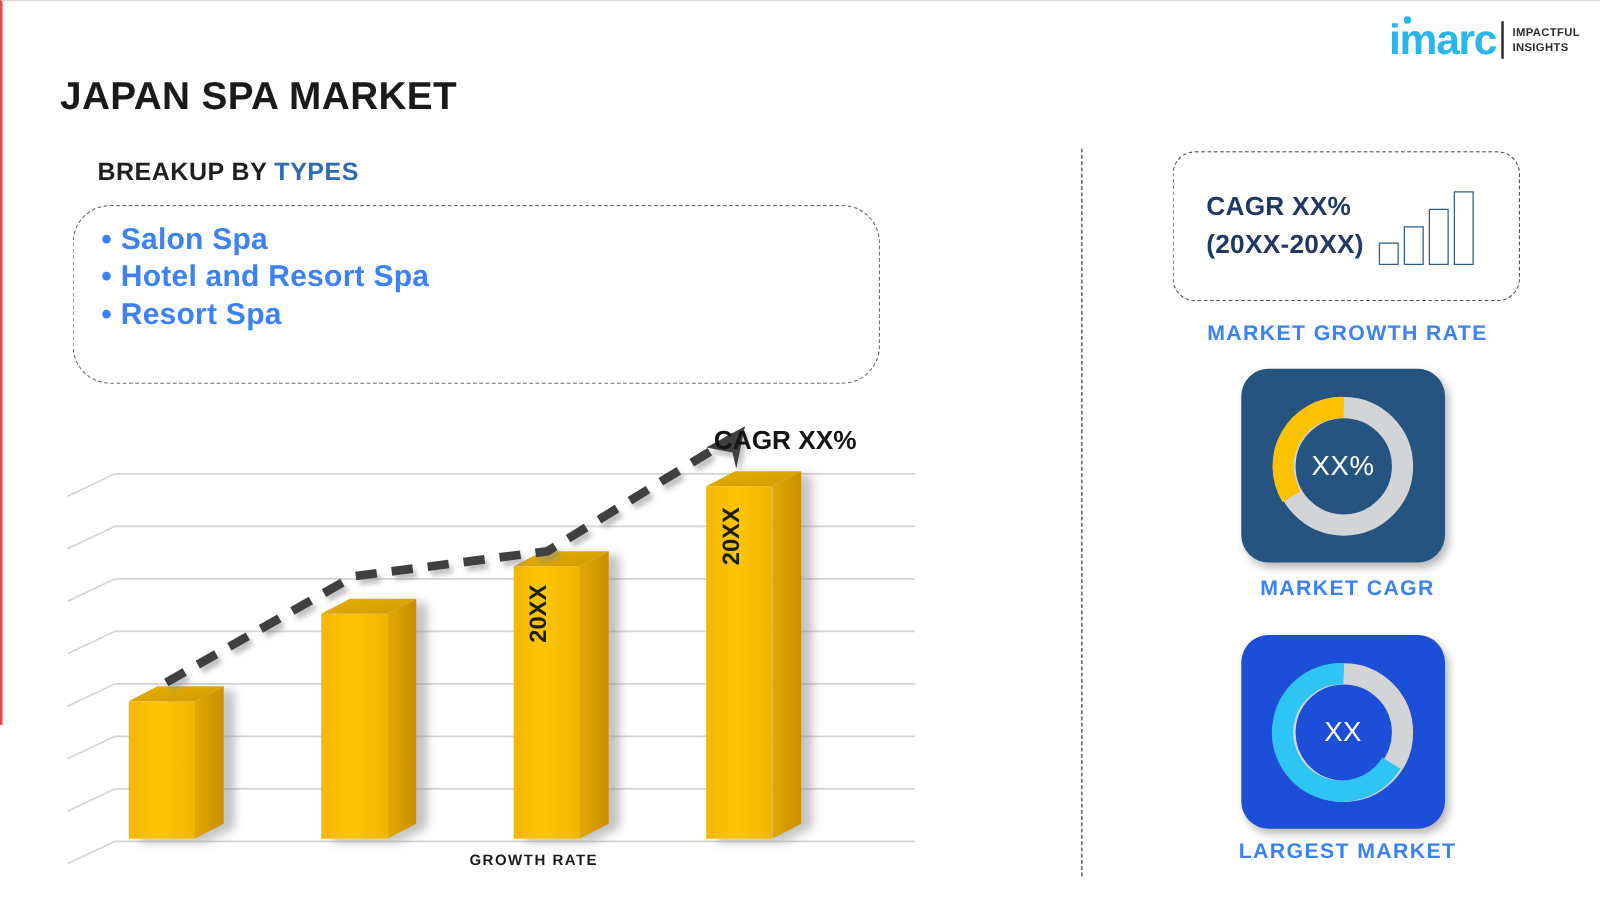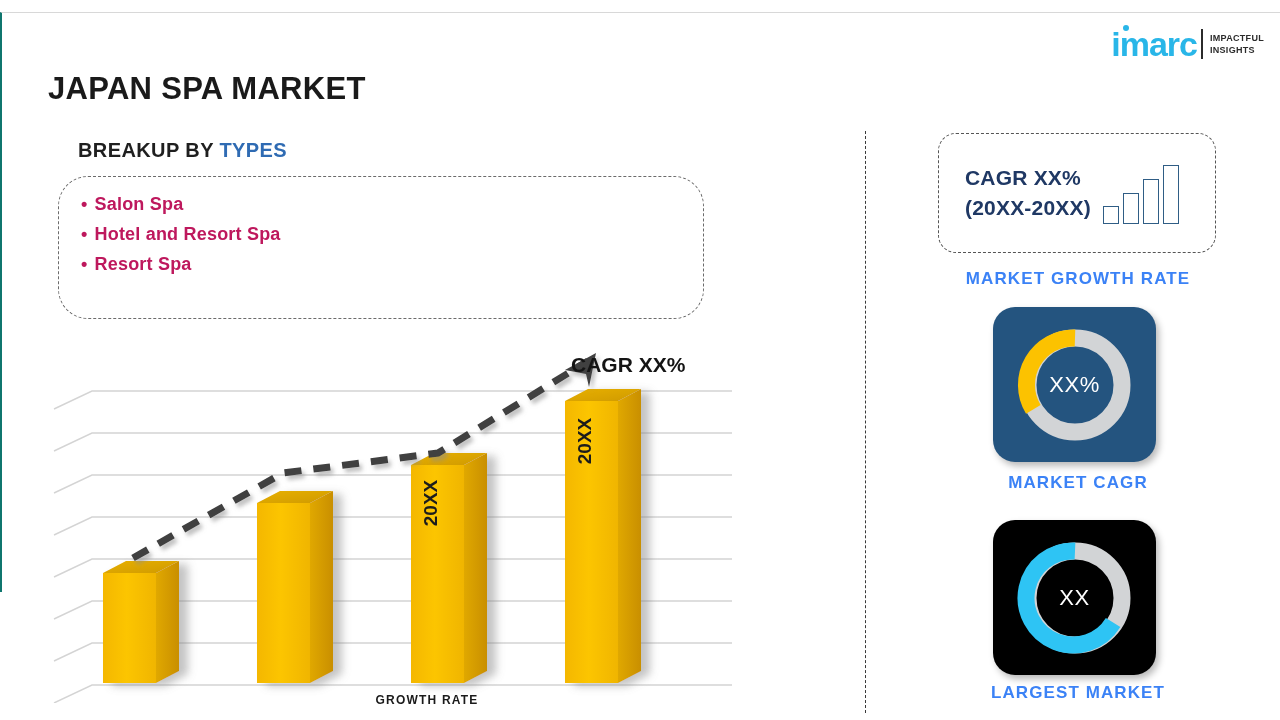--- a/index.html
+++ b/index.html
@@ -6,23 +6,22 @@
   html, body {
     width: 1280px; height: 720px;
     background: #ffffff;
     font-family: "Liberation Sans", sans-serif;
     overflow: hidden;
   }
   #page {
     position: relative;
     width: 1280px; height: 580px;
     background: #ffffff;
-    border-left: 2px solid #0f766e;
+    border-left: 2px solid #ef4444;
     border-top: 1px solid #d8d8d8;
-    margin-top: 12px;
   }
 
   
   #logo { position: absolute; right: 16px; top: 14px; display: flex; align-items: center; }
   .logo-word {
     font-size: 34px; font-weight: bold; color: #29b6e8;
     letter-spacing: -1px; line-height: 34px; position: relative;
   }
   .logo-dot {
     position: absolute; width: 6px; height: 6px; border-radius: 50%;
@@ -43,21 +42,21 @@
   #breakup-heading .hl { color: #2f6bb3; }
 
   
   #types-box {
     position: absolute; left: 56px; top: 163px;
     width: 646px; height: 143px;
     border: 1.6px dashed #6b6b6b; border-radius: 30px;
     padding: 12px 0 0 22px;
   }
   .bullet {
-    font-size: 18px; font-weight: bold; color: #be185d;
+    font-size: 24px; font-weight: bold; color: #3b82f6;
     line-height: 30px; letter-spacing: .2px;
   }
   .bullet .dot { margin-right: 7px; }
 
   
   #chart { position: absolute; left: 46px; top: 330px; width: 760px; height: 360px; }
   #chart svg { display: block; }
   #cagr-callout {
     position: absolute; left: 569px; top: 340px;
     font-size: 21px; font-weight: bold; color: #141414;
@@ -238,21 +237,21 @@
       <svg width="128" height="128" viewBox="0 0 128 128">
         <circle cx="64" cy="64" r="47" fill="none" stroke="#d2d4d6" stroke-width="17"></circle>
 
         <path d="M64 17 A47 47 0 0 0 22.3 88.4" fill="none" stroke="#fcc200" stroke-width="17"></path>
       </svg>
       <div class="donut-value">XX%</div>
     </div>
   </div>
   <div class="panel-label" id="label-cagr">MARKET CAGR</div>
 
-  <div class="donut-card" id="donut-card-2" style="background:#000000">
+  <div class="donut-card" id="donut-card-2" style="background:#1d4ed8">
     <div class="donut-wrap">
       <svg width="128" height="128" viewBox="0 0 128 128">
         <circle cx="64" cy="64" r="47" fill="none" stroke="#d2d4d6" stroke-width="17"></circle>
 
         <path d="M64 17 A47 47 0 1 0 102.1 88.5" fill="none" stroke="#2ec4f4" stroke-width="17"></path>
       </svg>
       <div class="donut-value">XX</div>
     </div>
   </div>
   <div class="panel-label" id="label-market">LARGEST MARKET</div>

